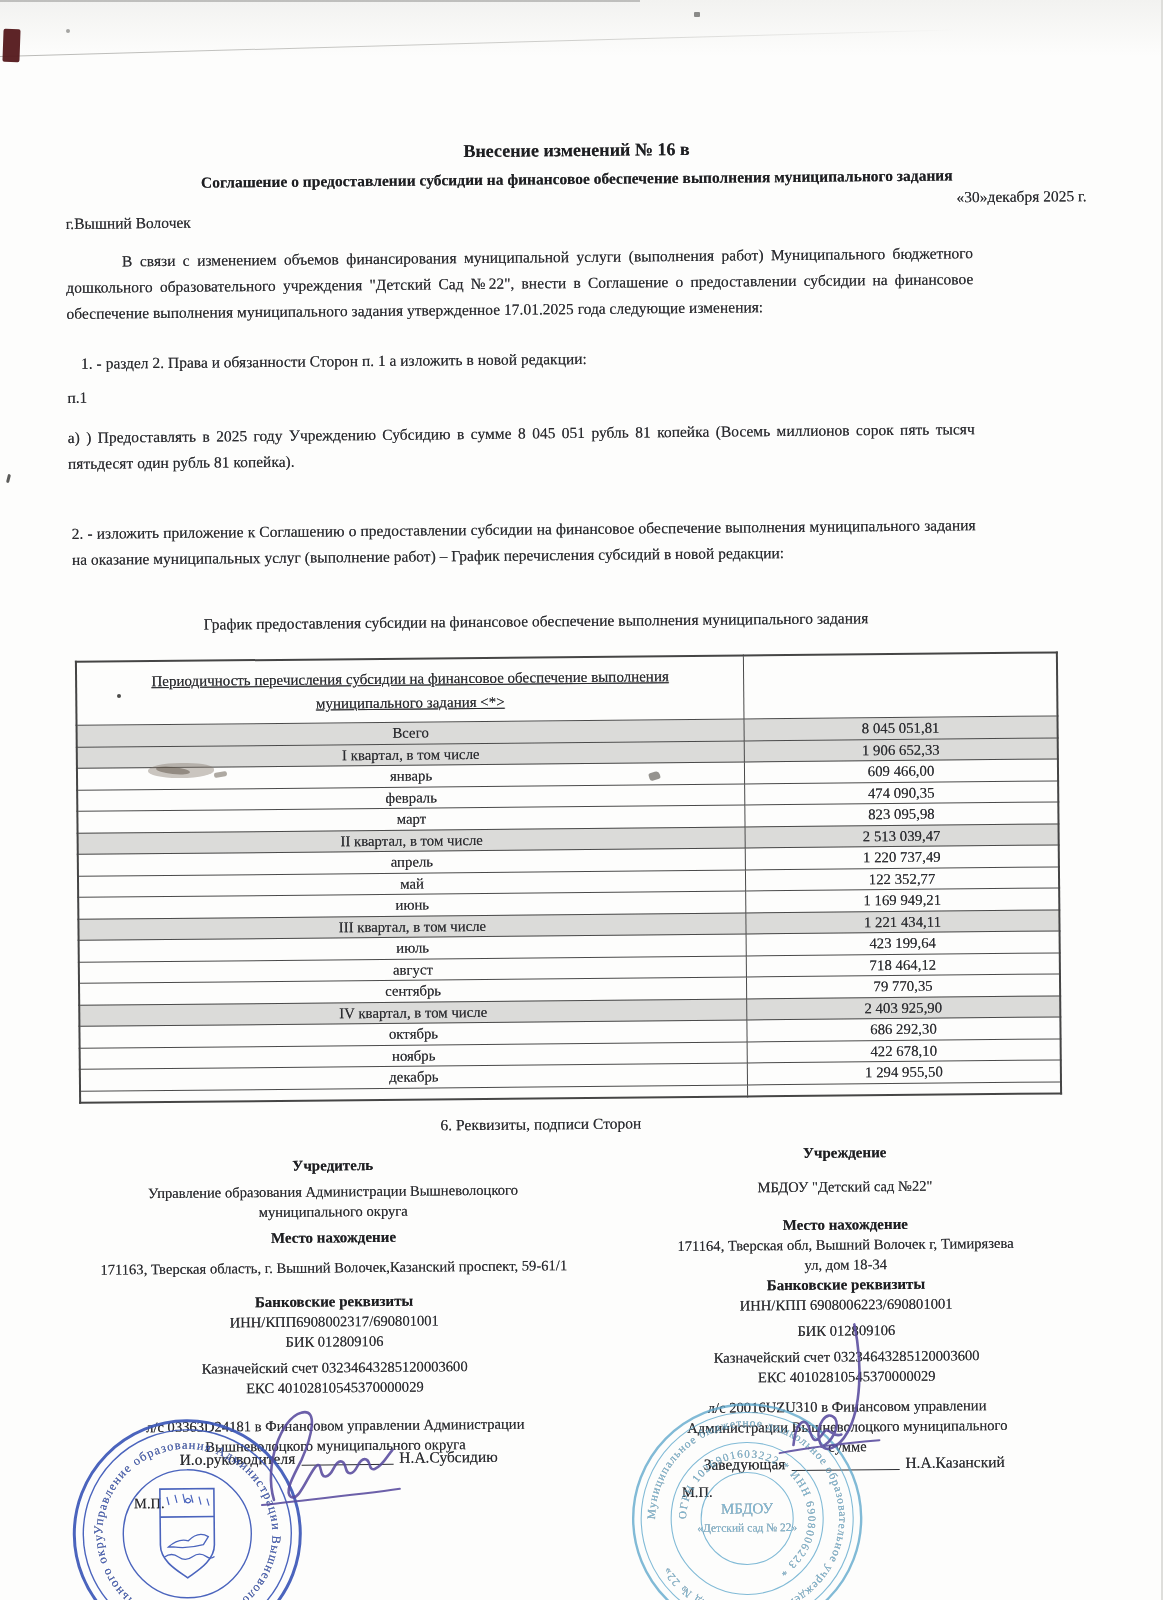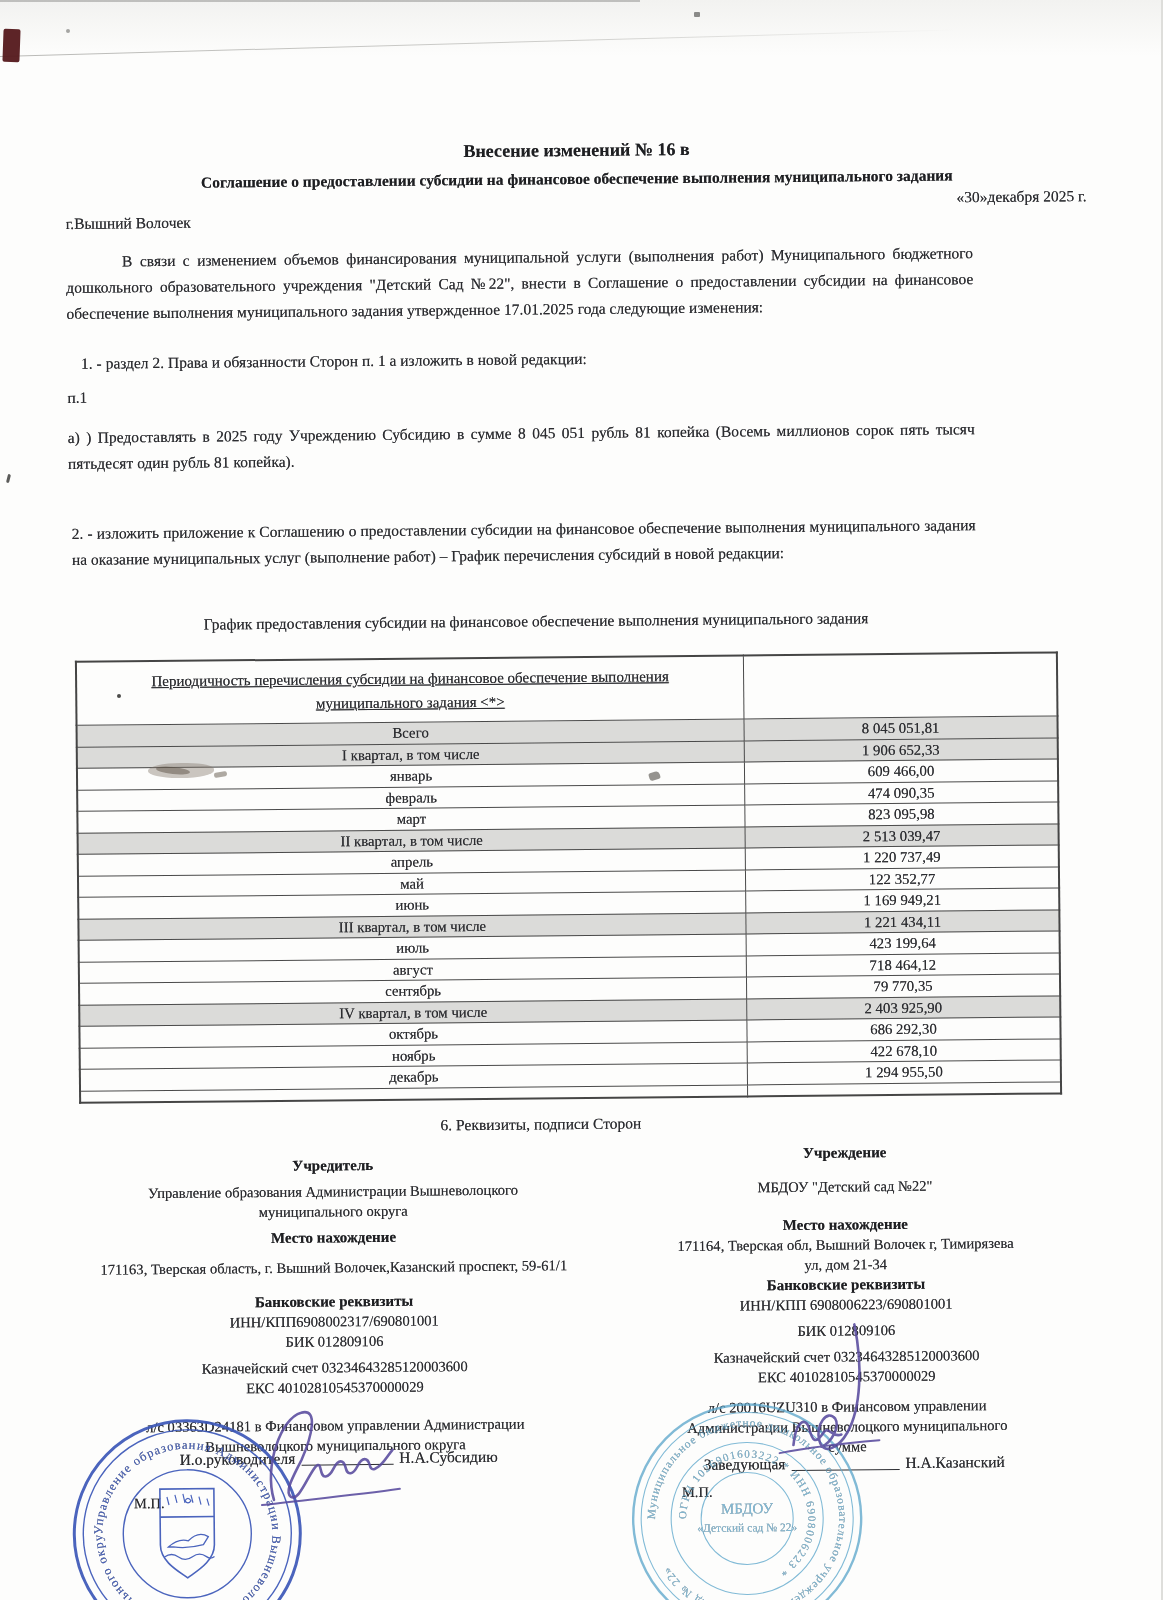--- a/index.html
+++ b/index.html
@@ -201,21 +201,21 @@
             <span>Вышневолоцкого муниципального округа</span>
           </div>
         </div>
 
         <div class="colR">
           <div class="bh mt6">Учреждение</div>
           <div class="mt14">МБДОУ "Детский сад №22"</div>
           <div class="bh mt18">Место нахождение</div>
           <div>
             <span>171164, Тверская обл, Вышний Волочек г, Тимирязева</span><br>
-            <span>ул, дом 21-34</span>
+            <span>ул, дом 18-34</span>
           </div>
           <div class="bh">Банковские реквизиты</div>
           <div>ИНН/КПП 6908006223/690801001</div>
           <div class="mt6">БИК 012809106</div>
           <div class="mt6">Казначейский счет 03234643285120003600</div>
           <div>ЕКС 40102810545370000029</div>
           <div class="mt10">
             <span>л/с 20016UZU310 в Финансовом управлении</span><br>
             <span>Администрации Вышневолоцкого муниципального</span><br>
             <span>сумме</span>

